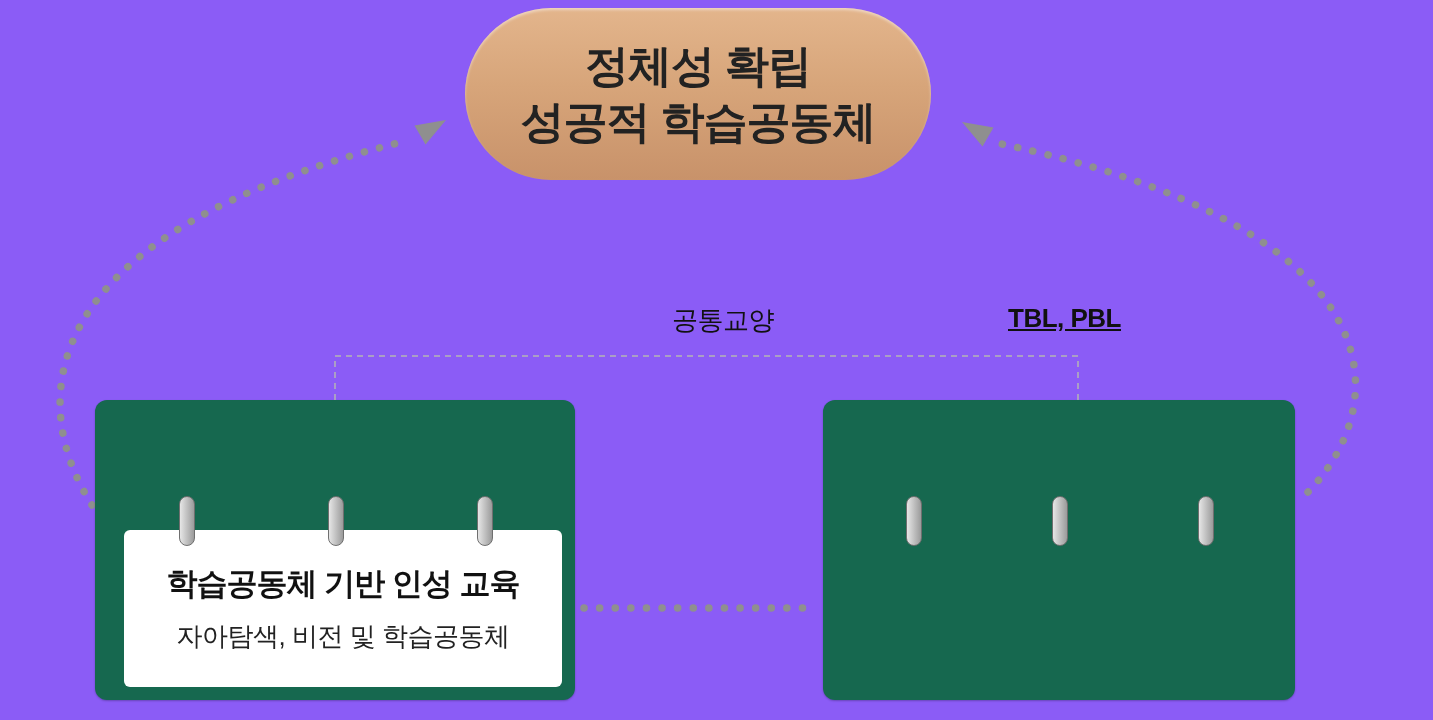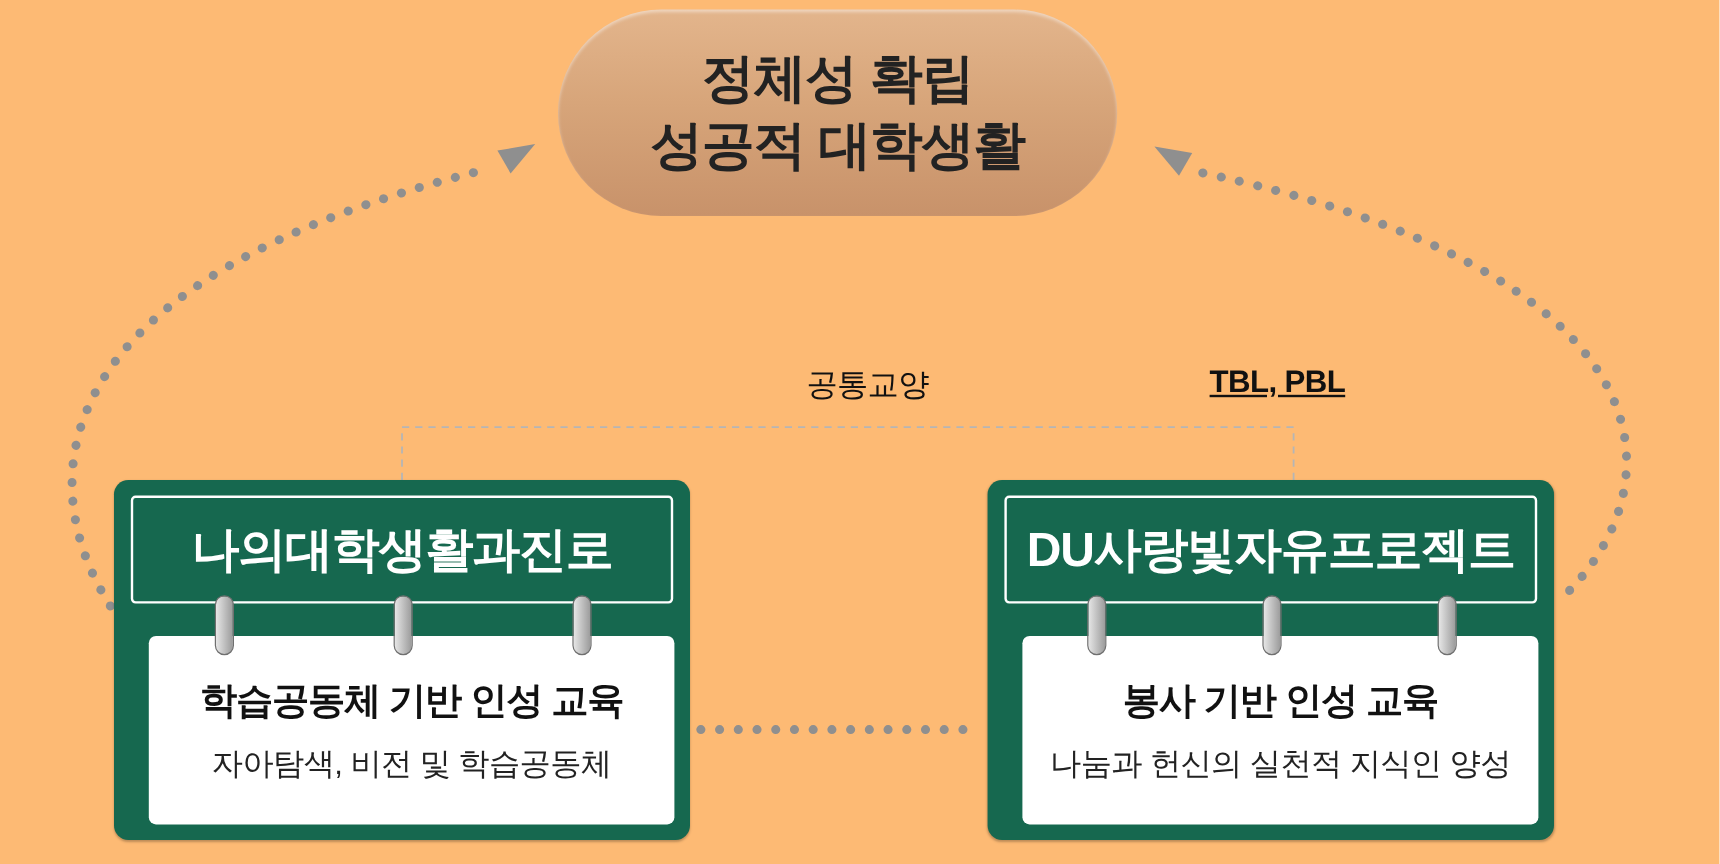--- a/index.html
+++ b/index.html
@@ -1,18 +1,18 @@
 <!DOCTYPE html>
 <html><head>
 <meta charset="utf-8">
 <style>
   html,body{margin:0;padding:0;background:#ffffff;}
   body{font-family:"Liberation Sans","DejaVu Sans",sans-serif;}
   .canvas{
-    position:relative;width:1433px;height:720px;background:#fdba74;overflow:hidden;
+    position:relative;width:1433px;height:720px;background:#8b5cf6;overflow:hidden;
   }
   svg.overlay{position:absolute;left:0;top:0;width:1433px;height:720px;pointer-events:none;}
 
   
   .pill{
     position:absolute;left:465px;top:8px;width:466px;height:172px;
     border-radius:90px;
     background:linear-gradient(180deg,#e3b58c 0%,#d7a57a 45%,#c8926a 100%);
     box-shadow:inset 0 2px 3px rgba(255,255,255,.45);
     display:flex;flex-direction:column;align-items:center;justify-content:center;
@@ -78,45 +78,35 @@
     <polygon points="446,120 425.5,144.5 414.5,125.5" fill="#8f8f8f"></polygon>
 
     <path d="M 1308 492 C 1397 400, 1395 227, 997 143" fill="none" stroke="#8f8f8f" stroke-width="7.5" stroke-linecap="round" stroke-dasharray="0.1 15.5"></path>
     <polygon points="962,122 993.5,127.5 982.5,146.5" fill="#8f8f8f"></polygon>
 
     <path d="M 584 608 L 816 608" fill="none" stroke="#8f8f8f" stroke-width="7.5" stroke-linecap="round" stroke-dasharray="0.1 15.5"></path>
   </svg>
 
   <div class="pill">
     <div class="line">정체성 확립</div>
-    <div class="line">성공적 대학생활</div>
+    <div class="line">성공적 학습공동체</div>
   </div>
 
   <div class="conn-label left">공통교양</div>
   <div class="conn-label right">TBL, PBL</div>
 
   <div class="card left">
-    <div class="header">
-      <span class="title">나의대학생활과진로</span>
-    </div>
     <span class="ring r1"></span>
     <span class="ring r2"></span>
     <span class="ring r3"></span>
     <div class="body">
       <div class="body-title">학습공동체 기반 인성 교육</div>
       <div class="body-sub">자아탐색, 비전 및 학습공동체</div>
     </div>
   </div>
 
   <div class="card right">
-    <div class="header">
-      <span class="title">DU사랑빛자유프로젝트</span>
-    </div>
     <span class="ring r1"></span>
     <span class="ring r2"></span>
     <span class="ring r3"></span>
-    <div class="body">
-      <div class="body-title">봉사 기반 인성 교육</div>
-      <div class="body-sub">나눔과 헌신의 실천적 지식인 양성</div>
-    </div>
   </div>
 
 </div>
 
 </body></html>

